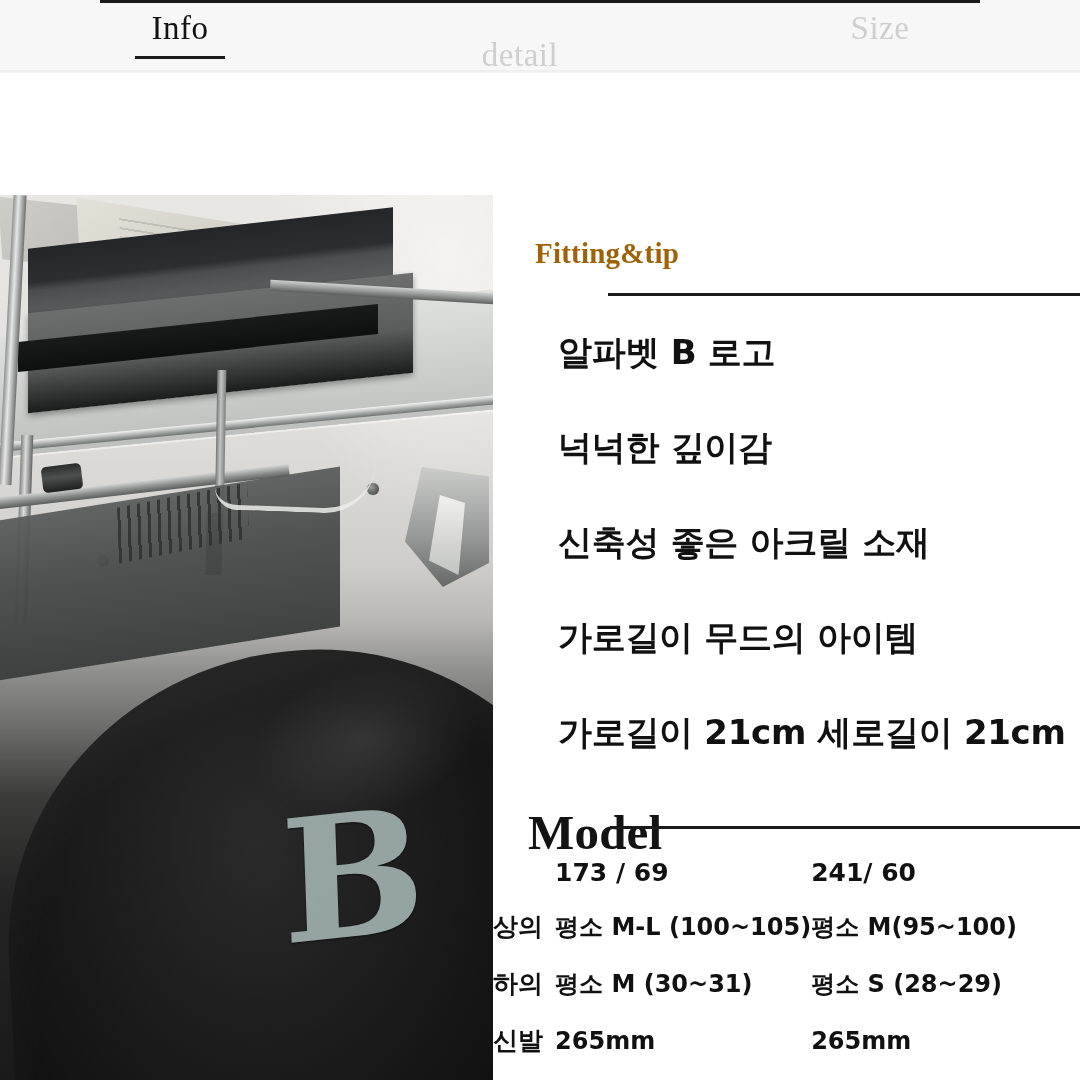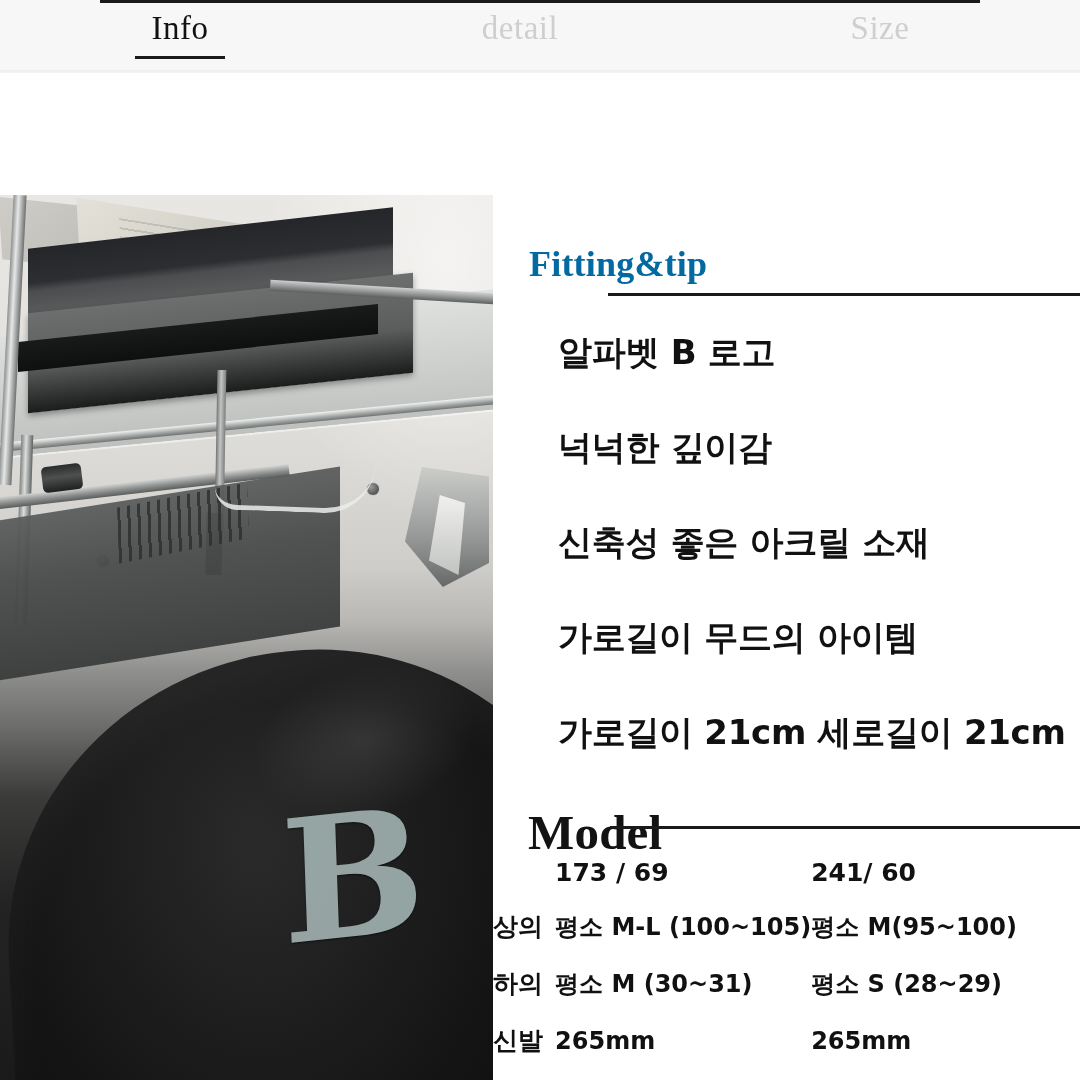--- a/index.html
+++ b/index.html
@@ -52,21 +52,21 @@
     flex: 0 0 auto;
     height: 70px;
     display: flex;
     flex-direction: column;
     align-items: center;
     justify-content: center;
     cursor: pointer;
     user-select: none;
   }
   .tab-1 { width: 360px; }
-  .tab-2 { width: 320px; }
+  .tab-2 { width: 320px; margin-top: 27px; }
   .tab-3 { width: 400px; }
 
   .tab-label {
     font-size: 33px;
     line-height: 1;
     letter-spacing: 0.5px;
     color: #cfcfcf;
     padding-bottom: 2px;
   }
   .tab.active .tab-label {
@@ -323,24 +323,24 @@
   .content {
     position: absolute;
     left: 493px;
     top: 73px;
     width: 587px;
     height: 1007px;
     background: #ffffff;
   }
   .heading-fitting {
     position: absolute;
-    left: 36px;
+    left: 42px;
     top: 140px;
-    font-size: 36px;
-    color: #0369a1;
+    font-size: 29px;
+    color: #a16207;
     letter-spacing: 0.2px;
   }
   .rule-1 {
     position: absolute;
     left: 115px;
     top: 220px;
     width: 472px;
     height: 3px;
     background: #1a1a1a;
   }

